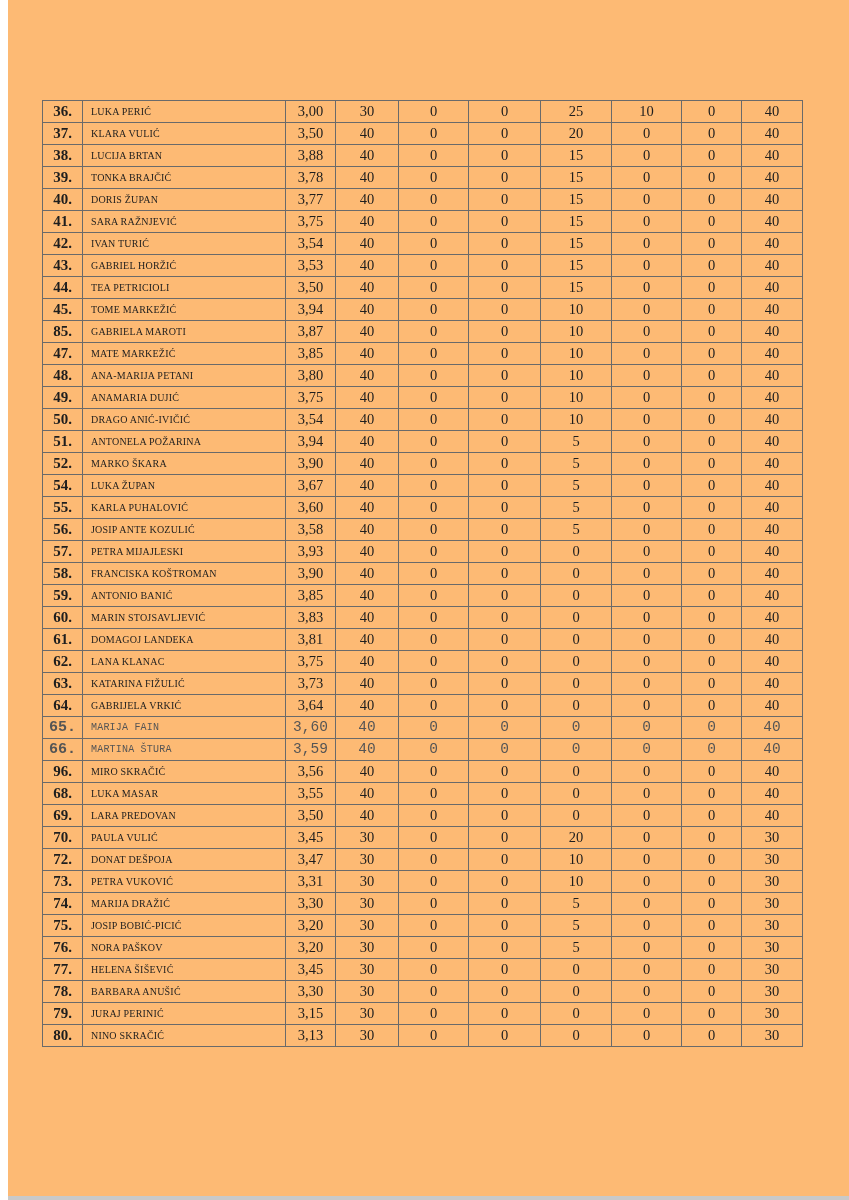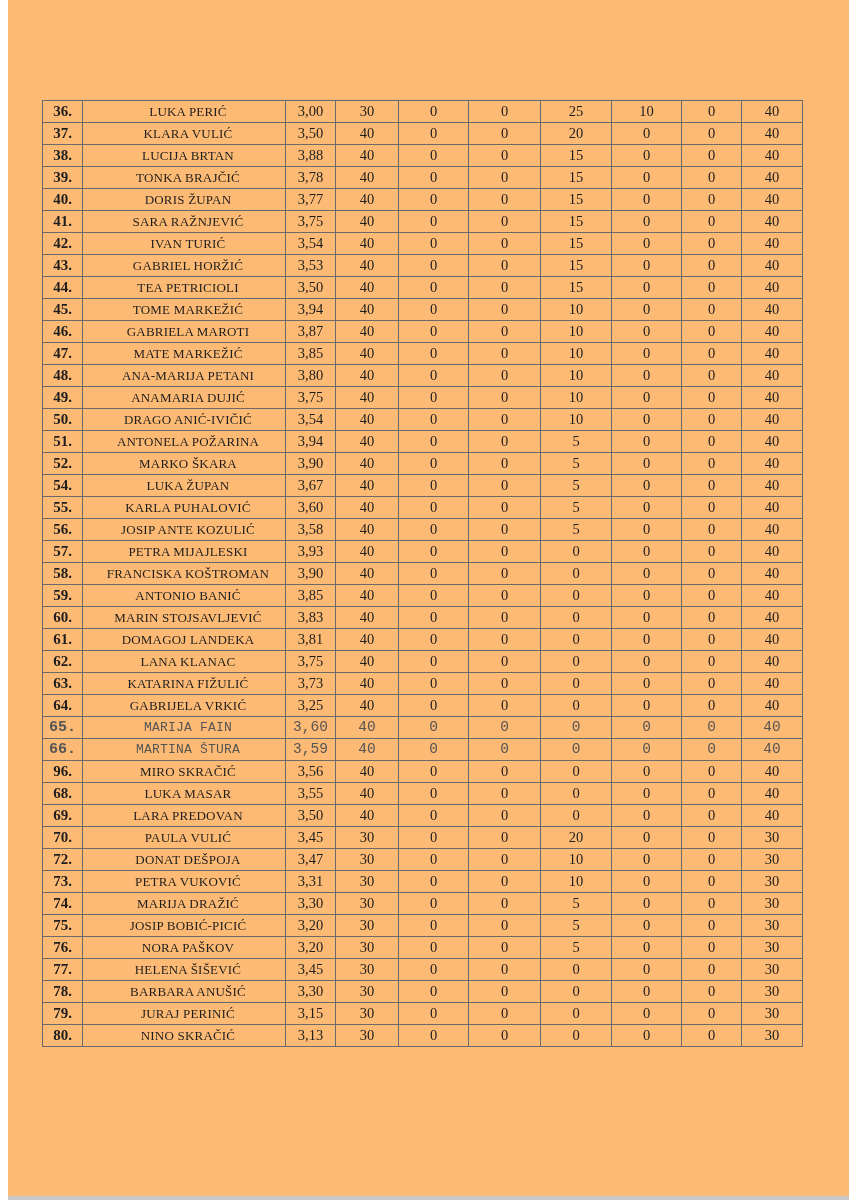--- a/index.html
+++ b/index.html
@@ -42,23 +42,23 @@
       text-align: center;
       white-space: nowrap;
       overflow: hidden;
     }
     table.results td.rank {
       font-weight: bold;
       font-size: 15px;
       text-align: center;
     }
     table.results td.name {
-      text-align: center;
+      text-align: left;
       padding-left: 8px;
-      font-size: 13px;
+      font-size: 10px;
       letter-spacing: 0.2px;
     }
     .faded td { color: #555; font-family: Liberation Mono, monospace; }
   </style>
 </head>
 <body>
 
 <div class="page">
   <table class="results">
     <colgroup>
@@ -188,21 +188,21 @@
           <td>3,94</td>
           <td>40</td>
           <td>0</td>
           <td>0</td>
           <td>10</td>
           <td>0</td>
           <td>0</td>
           <td>40</td>
         </tr>
         <tr>
-          <td class="rank">46.</td>
+          <td class="rank">85.</td>
           <td class="name">GABRIELA MAROTI</td>
           <td>3,87</td>
           <td>40</td>
           <td>0</td>
           <td>0</td>
           <td>10</td>
           <td>0</td>
           <td>0</td>
           <td>40</td>
         </tr>
@@ -394,21 +394,21 @@
           <td>0</td>
           <td>0</td>
           <td>0</td>
           <td>0</td>
           <td>0</td>
           <td>40</td>
         </tr>
         <tr>
           <td class="rank">64.</td>
           <td class="name">GABRIJELA VRKIĆ</td>
-          <td>3,25</td>
+          <td>3,64</td>
           <td>40</td>
           <td>0</td>
           <td>0</td>
           <td>0</td>
           <td>0</td>
           <td>0</td>
           <td>40</td>
         </tr>
         <tr class="faded">
           <td class="rank">65.</td>

